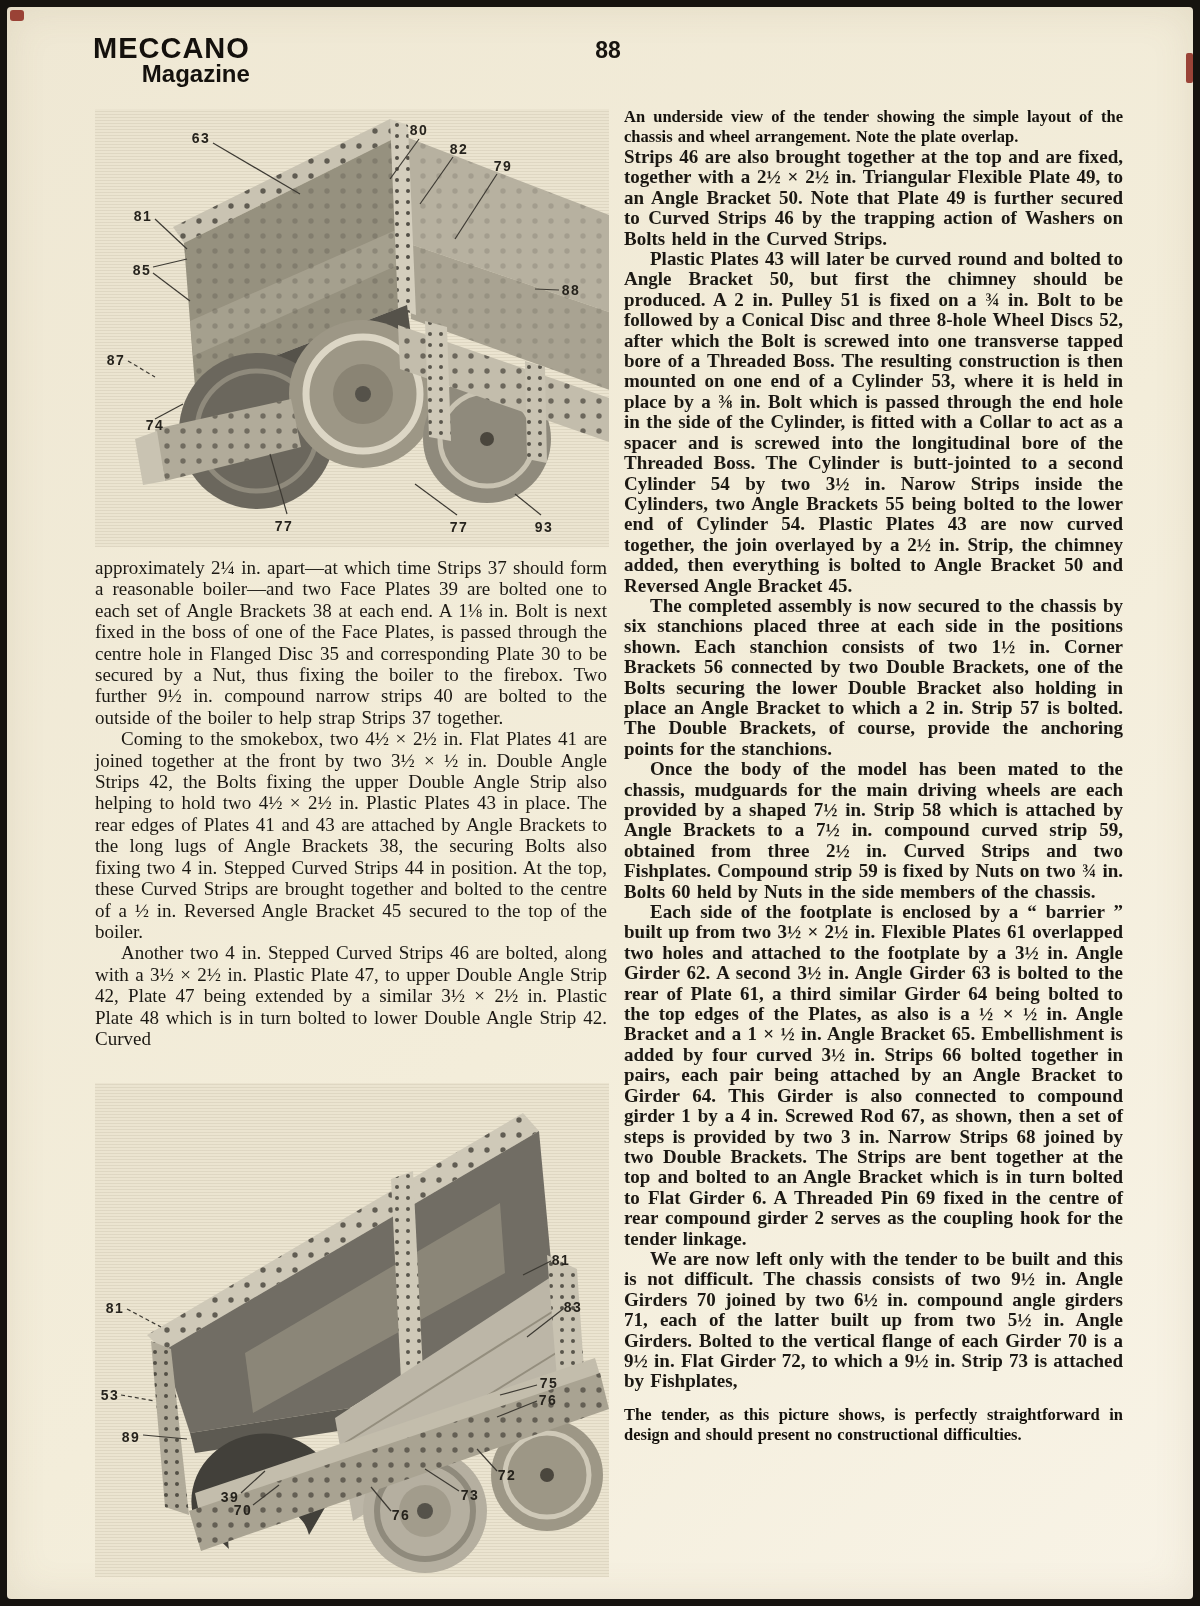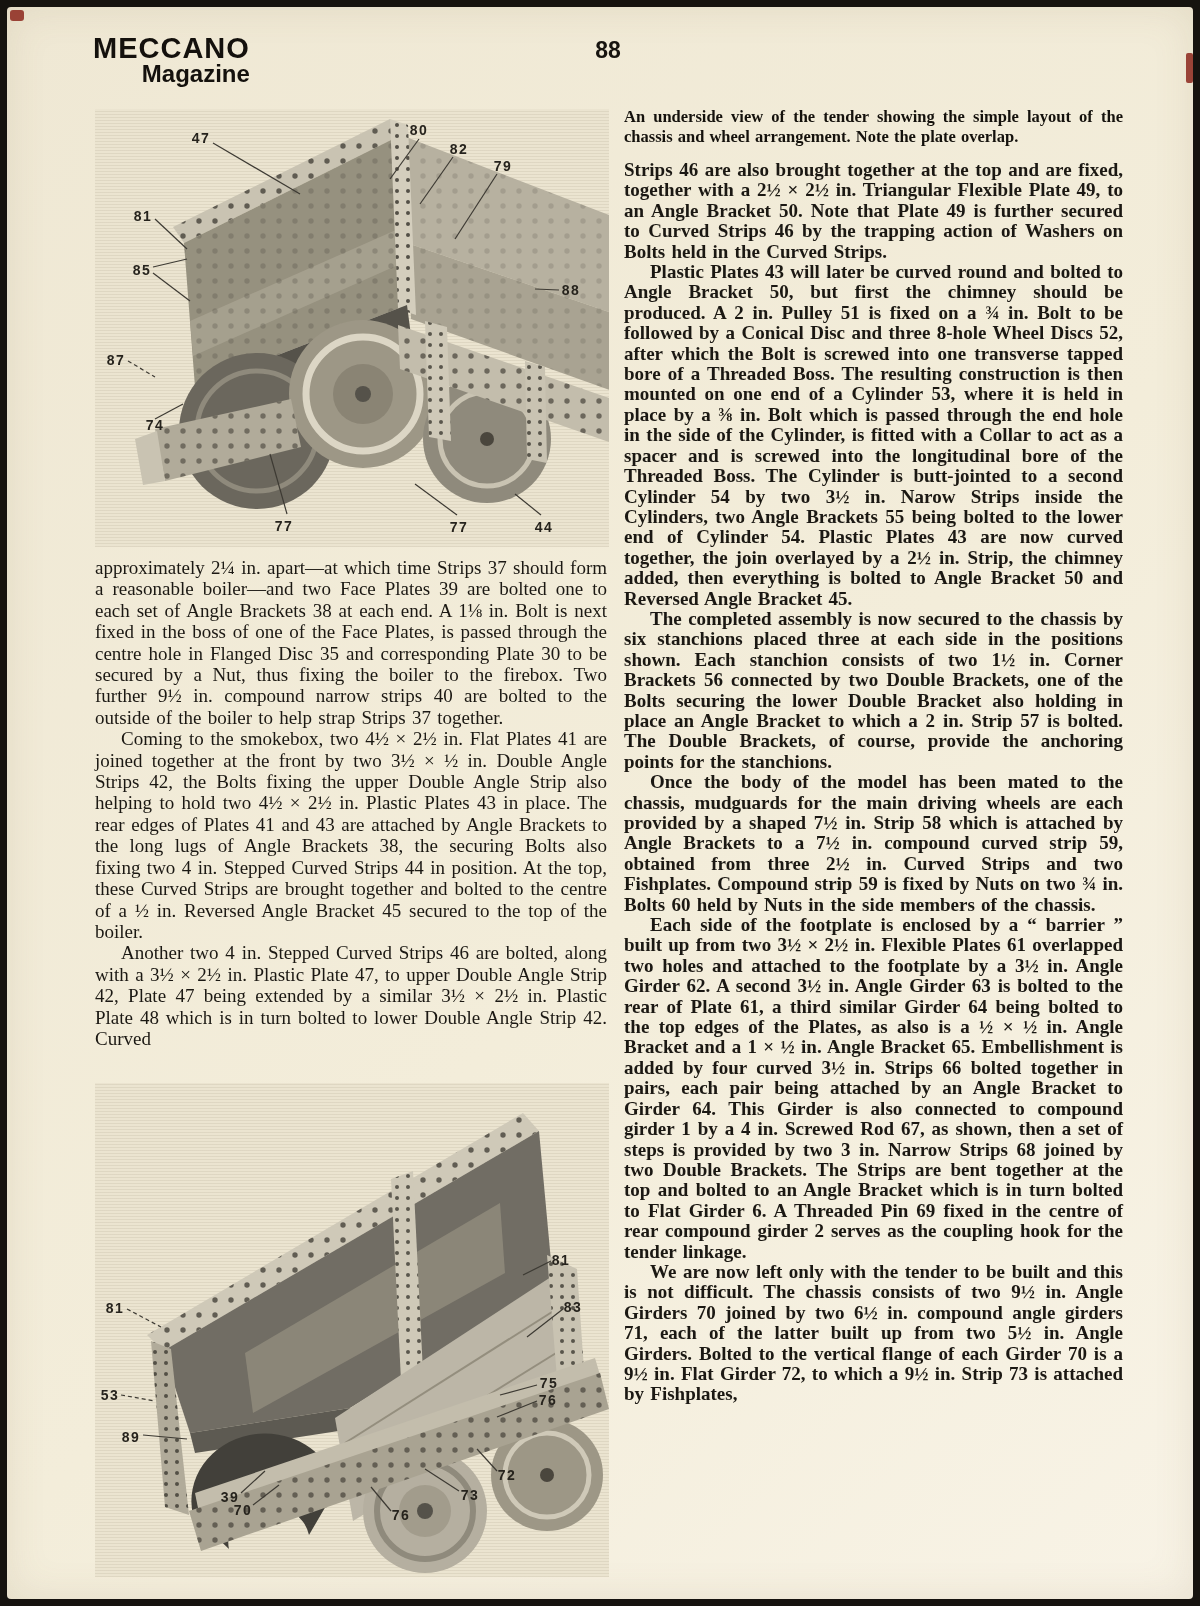--- a/index.html
+++ b/index.html
@@ -39,21 +39,21 @@
 
   
   .leftcol{position:absolute;left:88px;top:550px;width:512px;}
   .rightcol{position:absolute;left:617px;top:100px;width:499px;}
   p.body{margin:0;font-size:19px;line-height:21.4px;text-align:justify;
     color:#1b1813;word-spacing:1.5px;}
   .rightcol p.body{line-height:20.4px;font-weight:bold;}
   p.ind{text-indent:26px;}
   p.caption{margin:0;font-size:16.5px;line-height:20px;font-weight:bold;
     text-align:justify;color:#14110c;word-spacing:1px;}
-  p.caption.top{margin-bottom:13px;}
+  p.caption.top{}
   p.caption.bottom{margin-top:13px;}
   h2.tender{margin:13px 0 6px 0;font-size:21px;line-height:24px;
     font-weight:bold;color:#14110c;}
 </style>
 </head>
 <body>
 
 <div class="page">
 
   <div class="scan-mark m1"></div>
@@ -119,32 +119,32 @@
         <line x1="58" y1="158" x2="92" y2="150"></line>
         <line x1="58" y1="164" x2="95" y2="192"></line>
         <line x1="464" y1="181" x2="440" y2="180"></line>
         <line x1="33" y1="252" x2="60" y2="268" stroke-dasharray="4 3"></line>
         <line x1="60" y1="310" x2="88" y2="295"></line>
         <line x1="192" y1="405" x2="175" y2="345"></line>
         <line x1="362" y1="406" x2="320" y2="375"></line>
         <line x1="446" y1="406" x2="420" y2="385"></line>
       </g>
     </svg>
-    <span class="plabel" style="left:106px;top:29px">47</span>
+    <span class="plabel" style="left:106px;top:29px">63</span>
     <span class="plabel" style="left:324px;top:21px">80</span>
     <span class="plabel" style="left:364px;top:40px">82</span>
     <span class="plabel" style="left:408px;top:57px">79</span>
     <span class="plabel" style="left:48px;top:107px">81</span>
     <span class="plabel" style="left:47px;top:161px">85</span>
     <span class="plabel" style="left:476px;top:181px">88</span>
     <span class="plabel" style="left:21px;top:251px">87</span>
     <span class="plabel" style="left:60px;top:316px">74</span>
     <span class="plabel" style="left:189px;top:417px">77</span>
     <span class="plabel" style="left:364px;top:418px">77</span>
-    <span class="plabel" style="left:449px;top:418px">44</span>
+    <span class="plabel" style="left:449px;top:418px">93</span>
   </div>
 
   <div class="leftcol">
     <p class="body">approximately 2¼ in. apart—at which time Strips 37 should form a reasonable boiler—and two Face Plates 39 are bolted one to each set of Angle Brackets 38 at each end. A 1⅛ in. Bolt is next fixed in the boss of one of the Face Plates, is passed through the centre hole in Flanged Disc 35 and corresponding Plate 30 to be secured by a Nut, thus fixing the boiler to the firebox. Two further 9½ in. compound narrow strips 40 are bolted to the outside of the boiler to help strap Strips 37 together.</p>
     <p class="body ind">Coming to the smokebox, two 4½ × 2½ in. Flat Plates 41 are joined together at the front by two 3½ × ½ in. Double Angle Strips 42, the Bolts fixing the upper Double Angle Strip also helping to hold two 4½ × 2½ in. Plastic Plates 43 in place. The rear edges of Plates 41 and 43 are attached by Angle Brackets to the long lugs of Angle Brackets 38, the securing Bolts also fixing two 4 in. Stepped Curved Strips 44 in position. At the top, these Curved Strips are brought together and bolted to the centre of a ½ in. Reversed Angle Bracket 45 secured to the top of the boiler.</p>
     <p class="body ind">Another two 4 in. Stepped Curved Strips 46 are bolted, along with a 3½ × 2½ in. Plastic Plate 47, to upper Double Angle Strip 42, Plate 47 being extended by a similar 3½ × 2½ in. Plastic Plate 48 which is in turn bolted to lower Double Angle Strip 42. Curved</p>
   </div>
 
   <div class="photo photo2">
     <svg viewBox="0 0 514 494">
@@ -220,15 +220,16 @@
   </div>
 
   <div class="rightcol">
     <p class="caption top">An underside view of the tender showing the simple layout of the chassis and wheel arrangement. Note the plate overlap.</p>
     <p class="body">Strips 46 are also brought together at the top and are fixed, together with a 2½ × 2½ in. Triangular Flexible Plate 49, to an Angle Bracket 50. Note that Plate 49 is further secured to Curved Strips 46 by the trapping action of Washers on Bolts held in the Curved Strips.</p>
     <p class="body ind">Plastic Plates 43 will later be curved round and bolted to Angle Bracket 50, but first the chimney should be produced. A 2 in. Pulley 51 is fixed on a ¾ in. Bolt to be followed by a Conical Disc and three 8-hole Wheel Discs 52, after which the Bolt is screwed into one transverse tapped bore of a Threaded Boss. The resulting construction is then mounted on one end of a Cylinder 53, where it is held in place by a ⅜ in. Bolt which is passed through the end hole in the side of the Cylinder, is fitted with a Collar to act as a spacer and is screwed into the longitudinal bore of the Threaded Boss. The Cylinder is butt-jointed to a second Cylinder 54 by two 3½ in. Narow Strips inside the Cylinders, two Angle Brackets 55 being bolted to the lower end of Cylinder 54. Plastic Plates 43 are now curved together, the join overlayed by a 2½ in. Strip, the chimney added, then everything is bolted to Angle Bracket 50 and Reversed Angle Bracket 45.</p>
     <p class="body ind">The completed assembly is now secured to the chassis by six stanchions placed three at each side in the positions shown. Each stanchion consists of two 1½ in. Corner Brackets 56 connected by two Double Brackets, one of the Bolts securing the lower Double Bracket also holding in place an Angle Bracket to which a 2 in. Strip 57 is bolted. The Double Brackets, of course, provide the anchoring points for the stanchions.</p>
     <p class="body ind">Once the body of the model has been mated to the chassis, mudguards for the main driving wheels are each provided by a shaped 7½ in. Strip 58 which is attached by Angle Brackets to a 7½ in. compound curved strip 59, obtained from three 2½ in. Curved Strips and two Fishplates. Compound strip 59 is fixed by Nuts on two ¾ in. Bolts 60 held by Nuts in the side members of the chassis.</p>
     <p class="body ind">Each side of the footplate is enclosed by a “ barrier ” built up from two 3½ × 2½ in. Flexible Plates 61 overlapped two holes and attached to the footplate by a 3½ in. Angle Girder 62. A second 3½ in. Angle Girder 63 is bolted to the rear of Plate 61, a third similar Girder 64 being bolted to the top edges of the Plates, as also is a ½ × ½ in. Angle Bracket and a 1 × ½ in. Angle Bracket 65. Embellishment is added by four curved 3½ in. Strips 66 bolted together in pairs, each pair being attached by an Angle Bracket to Girder 64. This Girder is also connected to compound girder 1 by a 4 in. Screwed Rod 67, as shown, then a set of steps is provided by two 3 in. Narrow Strips 68 joined by two Double Brackets. The Strips are bent together at the top and bolted to an Angle Bracket which is in turn bolted to Flat Girder 6. A Threaded Pin 69 fixed in the centre of rear compound girder 2 serves as the coupling hook for the tender linkage.</p>
     <p class="body ind">We are now left only with the tender to be built and this is not difficult. The chassis consists of two 9½ in. Angle Girders 70 joined by two 6½ in. compound angle girders 71, each of the latter built up from two 5½ in. Angle Girders. Bolted to the vertical flange of each Girder 70 is a 9½ in. Flat Girder 72, to which a 9½ in. Strip 73 is attached by Fishplates,</p>
+    <p class="caption bottom">The tender, as this picture shows, is perfectly straightforward in design and should present no constructional difficulties.</p>
   </div>
 
 </div>
 
 </body></html>

